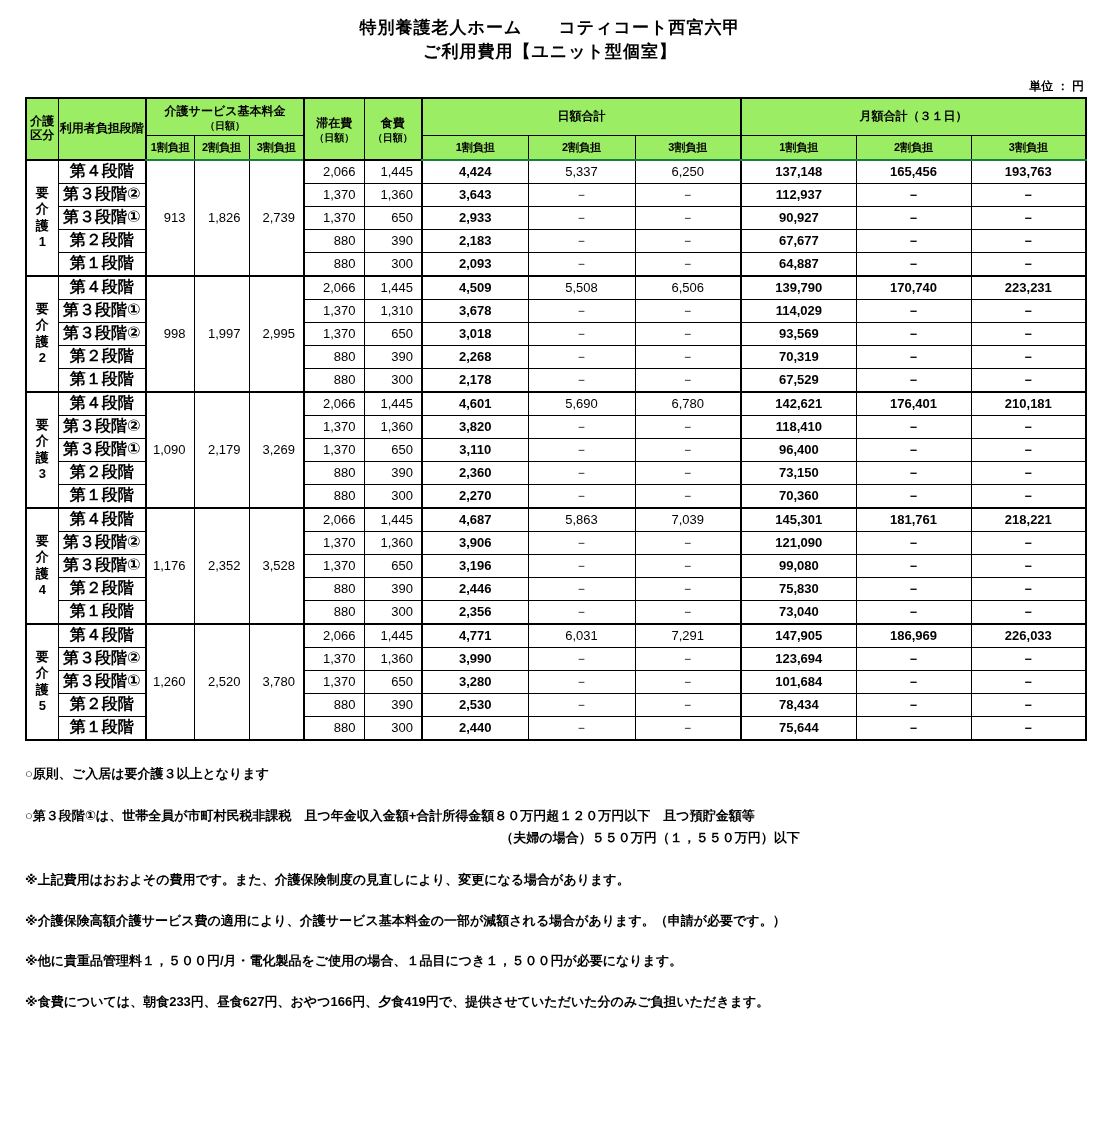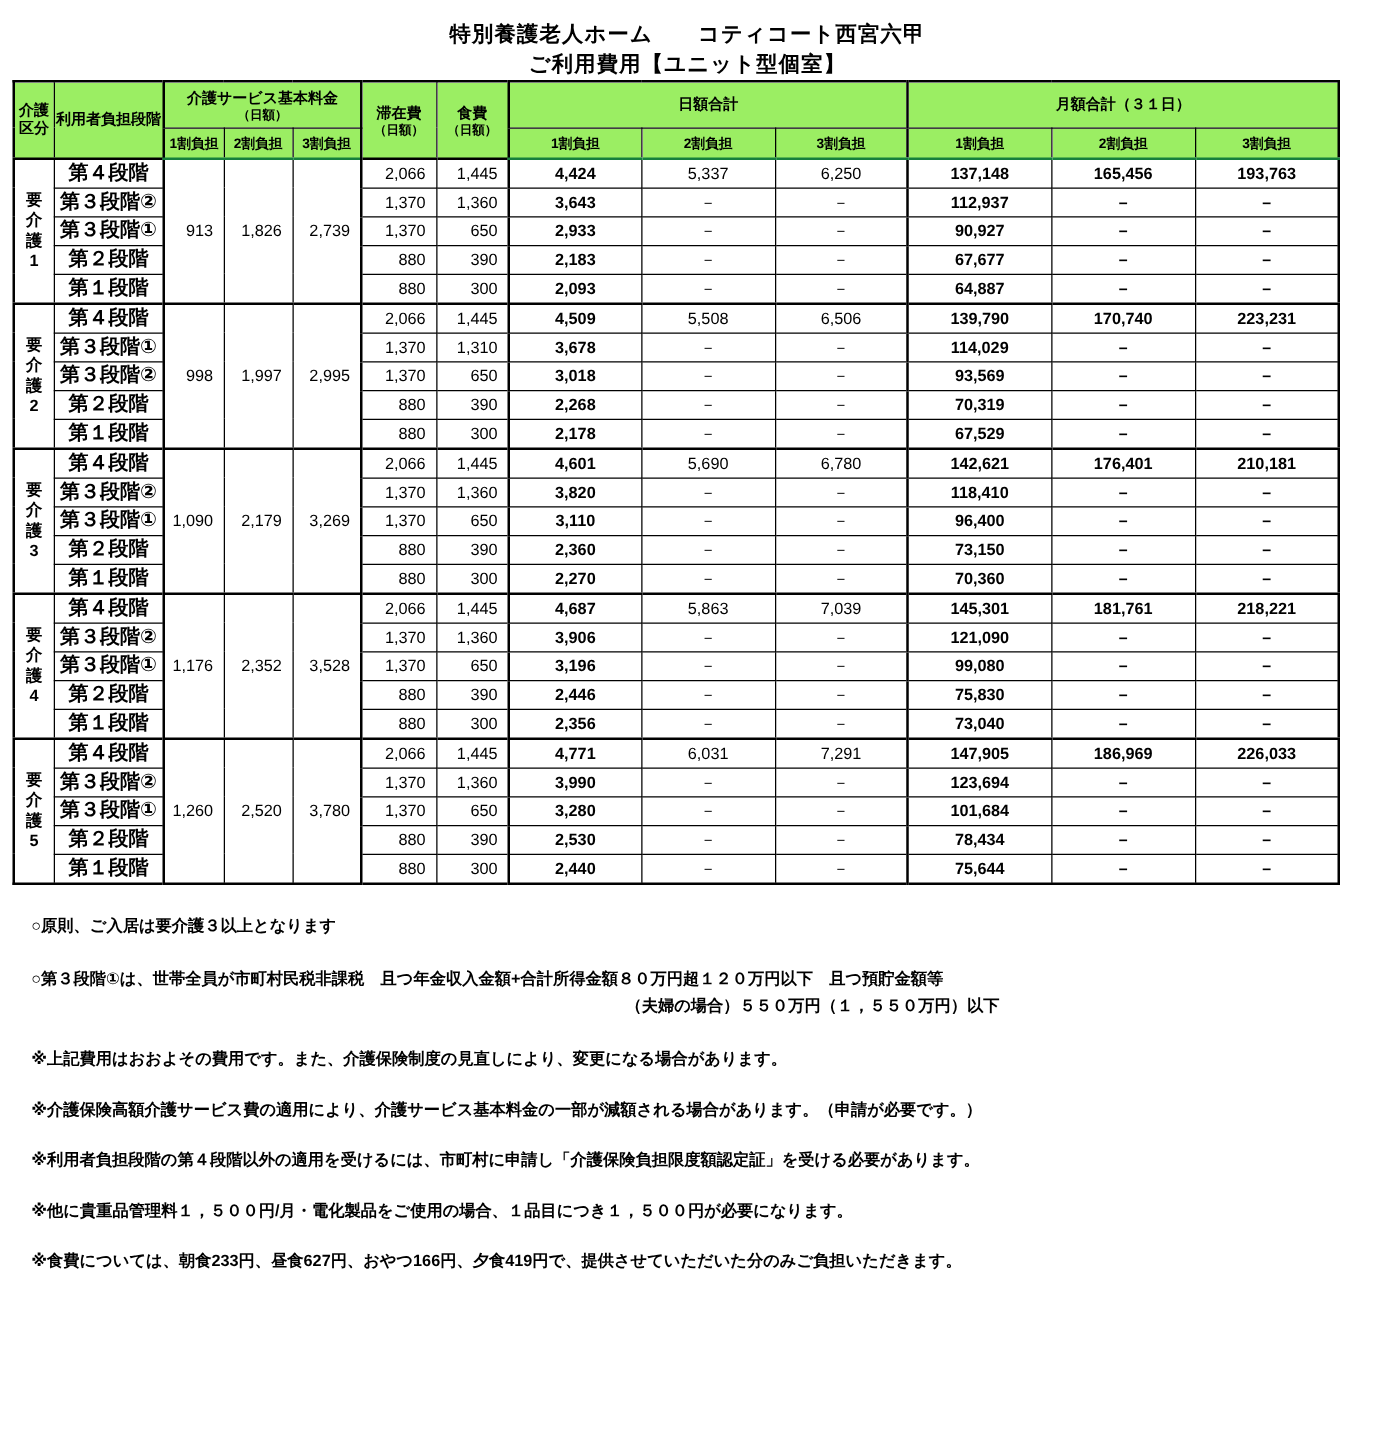--- a/index.html
+++ b/index.html
@@ -1,20 +1,20 @@
 <!DOCTYPE html>
 <html><head>
 <meta charset="utf-8">
 <style>
   html,body{margin:0;padding:0;background:#fff;}
   body{width:1100px;height:1146px;font-family:"Liberation Sans","DejaVu Sans",sans-serif;color:#000;position:relative;}
   .page{padding-top:16px;}
   .title{ text-align:center;font-weight:bold;font-size:17px;line-height:1.4;letter-spacing:1px;}
   .unit{ text-align:right;font-weight:bold;font-size:12px;margin:14px 16px 2px 0;}
-  table.fee{border-collapse:collapse;table-layout:fixed;margin-left:10px;width:1060px;border:2px solid #000;}
+  table.fee{border-collapse:collapse;table-layout:fixed;margin-left:25px;width:1060px;border:2px solid #000;}
   table.fee th, table.fee td{border:1px solid #000;overflow:hidden;white-space:nowrap;}
   thead th{background:#9bee63;font-weight:bold;font-size:12px;text-align:center;padding:1px 0;}
   thead tr.h1 th{height:34px;}
   thead tr.h2 th{height:21px;font-size:11px;border-bottom:2px solid #15803d;}
   thead .sub{display:block;font-size:10px;font-weight:bold;line-height:1.1;}
   thead th.wrap{white-space:normal;line-height:1.15;}
   tbody td{height:22px;font-size:13px;padding:0;}
   tbody td.stage{text-align:center;font-weight:bold;font-size:16px;}
   tbody td.care-level{text-align:center;font-weight:bold;font-size:13px;line-height:1.25;vertical-align:middle;}
   tbody td.num{text-align:right;padding-right:8px;font-size:13px;}
@@ -31,20 +31,21 @@
 </head>
 <body>
 
 <div class="page">
 
   <div class="title">
     <div>特別養護老人ホーム　　コティコート西宮六甲</div>
     <div>ご利用費用【ユニット型個室】</div>
   </div>
 
+  <div class="unit">単位 ： 円</div>
 
   <table class="fee">
     <colgroup>
       <col style="width:32px">
         <col style="width:88px">
       <col style="width:48px">
         <col style="width:55px">
         <col style="width:55px">
       <col style="width:60px">
         <col style="width:58px">
@@ -416,19 +417,18 @@
           <div>○原則、ご入居は要介護３以上となります</div>
         </div>
         <div class="cnote">
           <div>○第３段階①は、世帯全員が市町村民税非課税　且つ年金収入金額+合計所得金額８０万円超１２０万円以下　且つ預貯金額等</div>
           <div class="l2">（夫婦の場合）５５０万円（１，５５０万円）以下</div>
         </div>
       </div>
     <div class="anotes">
         <div class="anote">※上記費用はおおよその費用です。また、介護保険制度の見直しにより、変更になる場合があります。</div>
         <div class="anote">※介護保険高額介護サービス費の適用により、介護サービス基本料金の一部が減額される場合があります。（申請が必要です。）</div>
-        <div class="anote">※利用者負担段階の第４段階以外の適用を受けるには、市町村に申請し「介護保険負担限度額認定証」を受ける必要があります。</div>
         <div class="anote">※他に貴重品管理料１，５００円/月・電化製品をご使用の場合、１品目につき１，５００円が必要になります。</div>
         <div class="anote">※食費については、朝食233円、昼食627円、おやつ166円、夕食419円で、提供させていただいた分のみご負担いただきます。</div>
       </div>
   </div>
 
 </div>
 
 </body></html>

